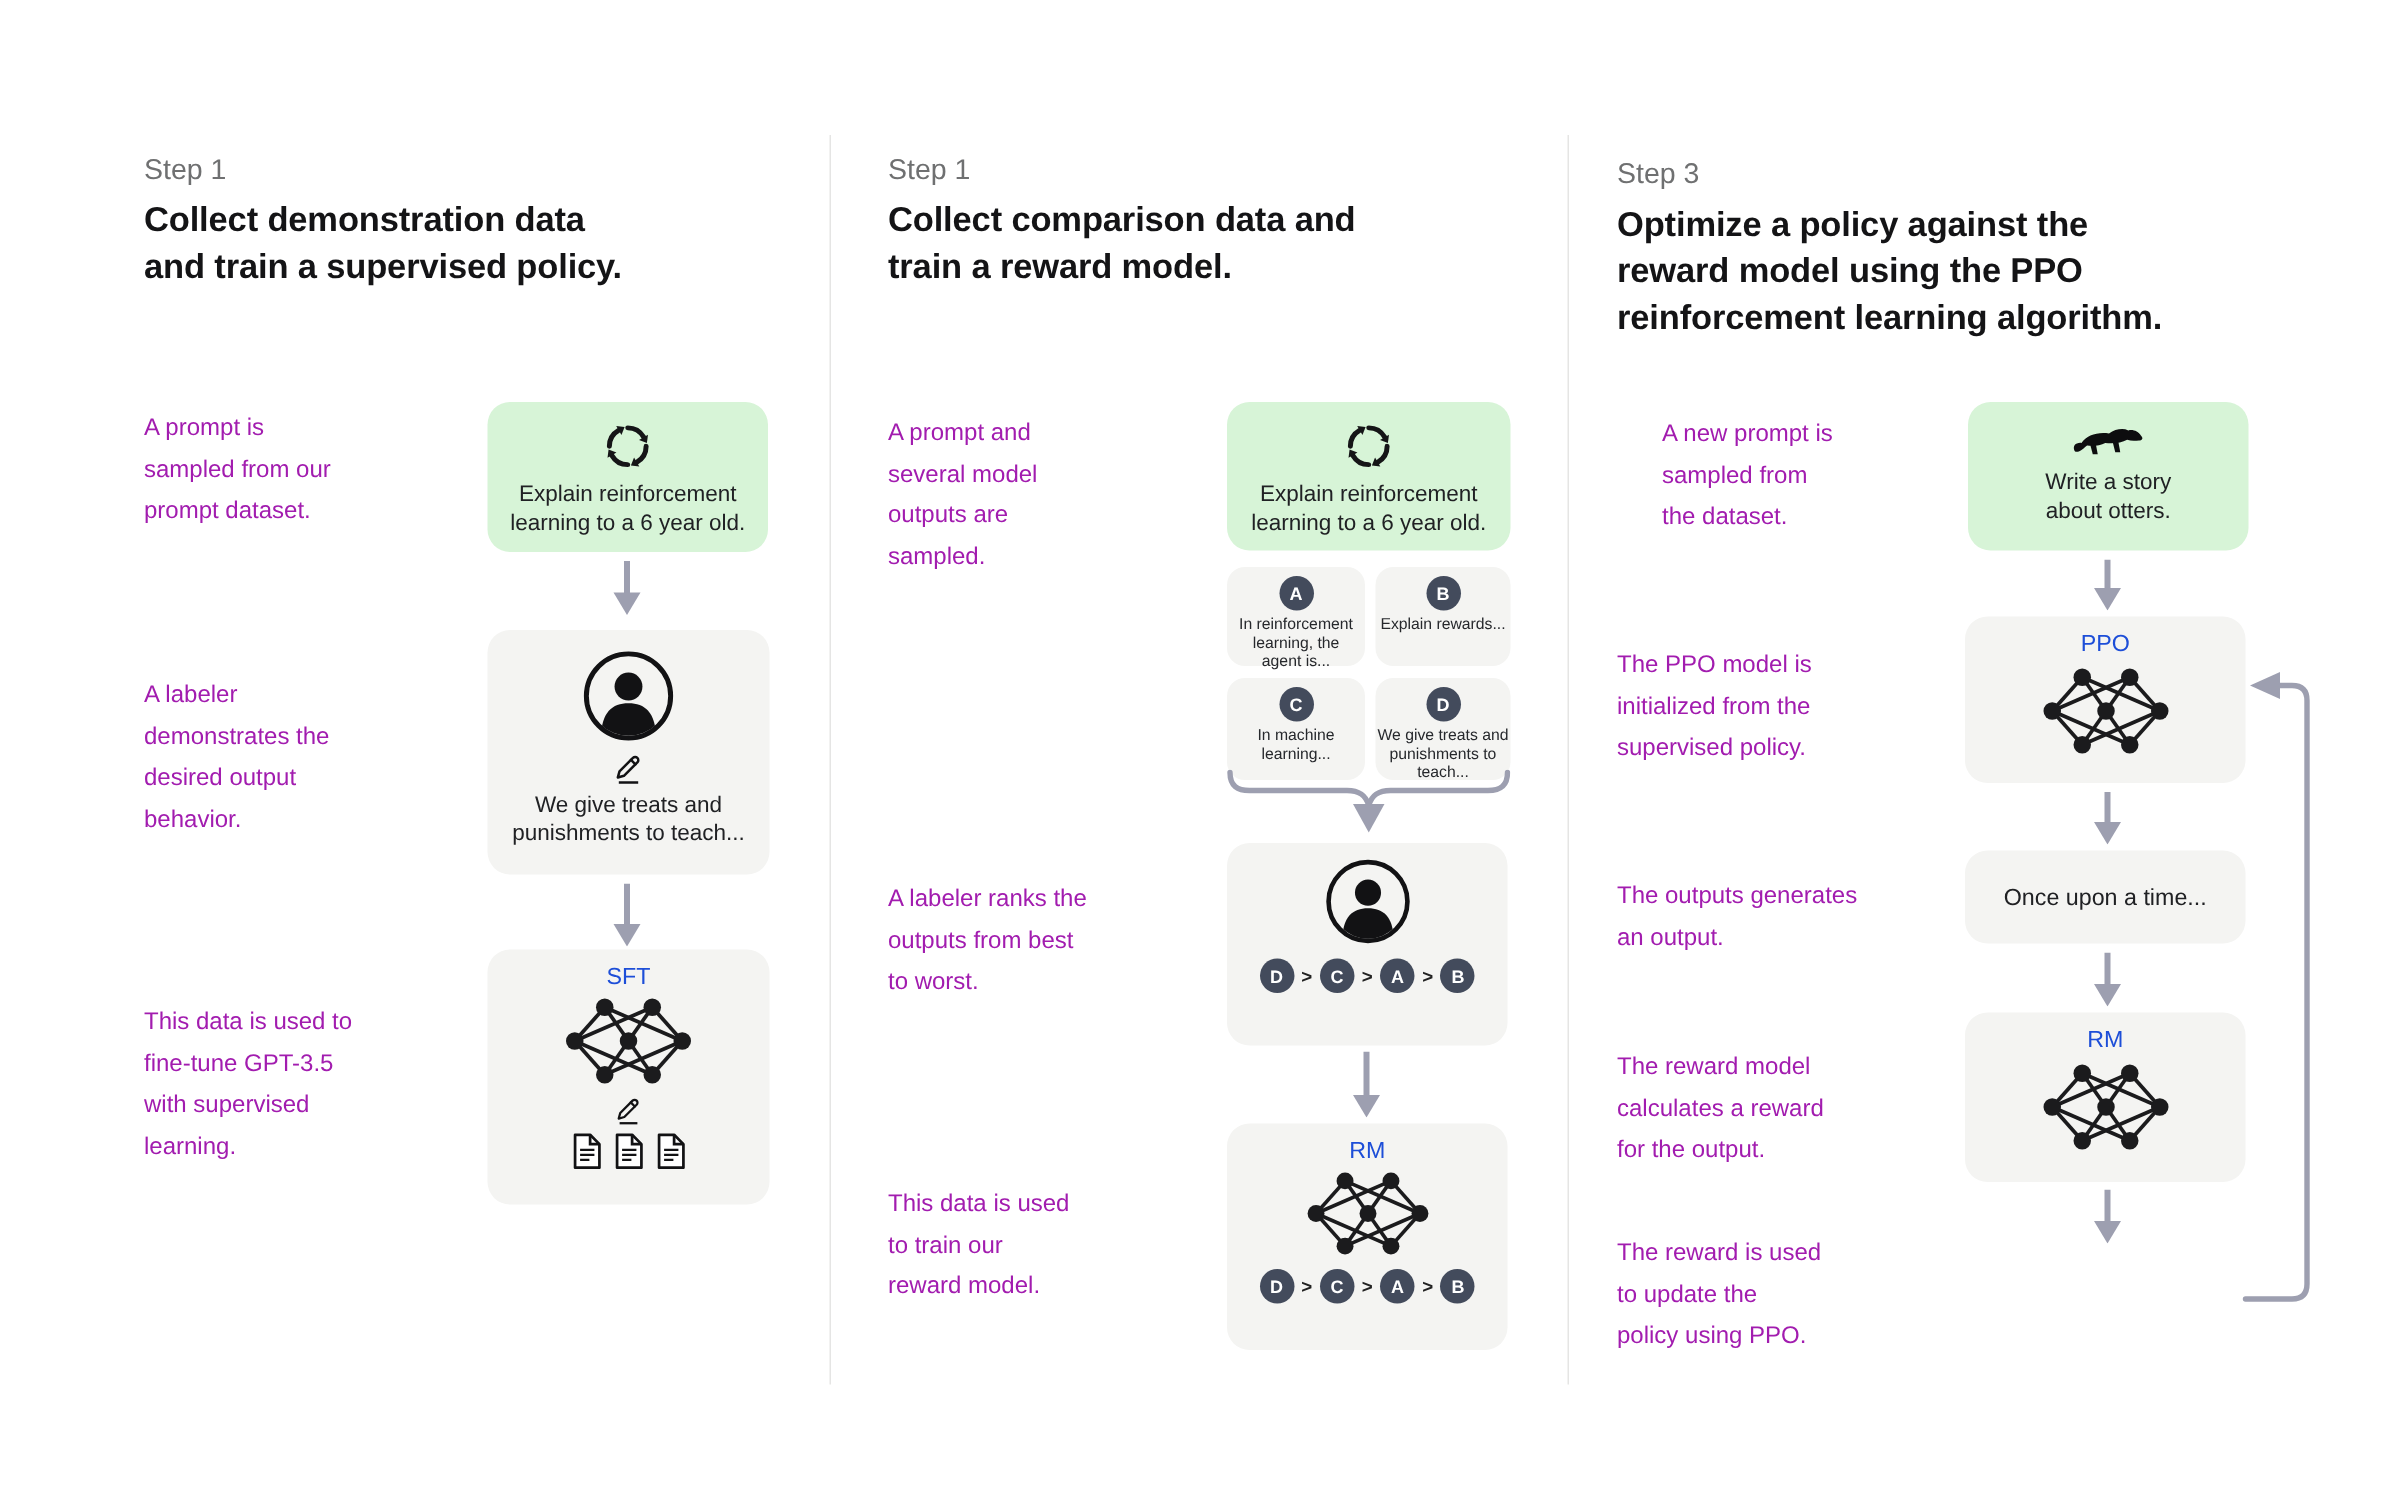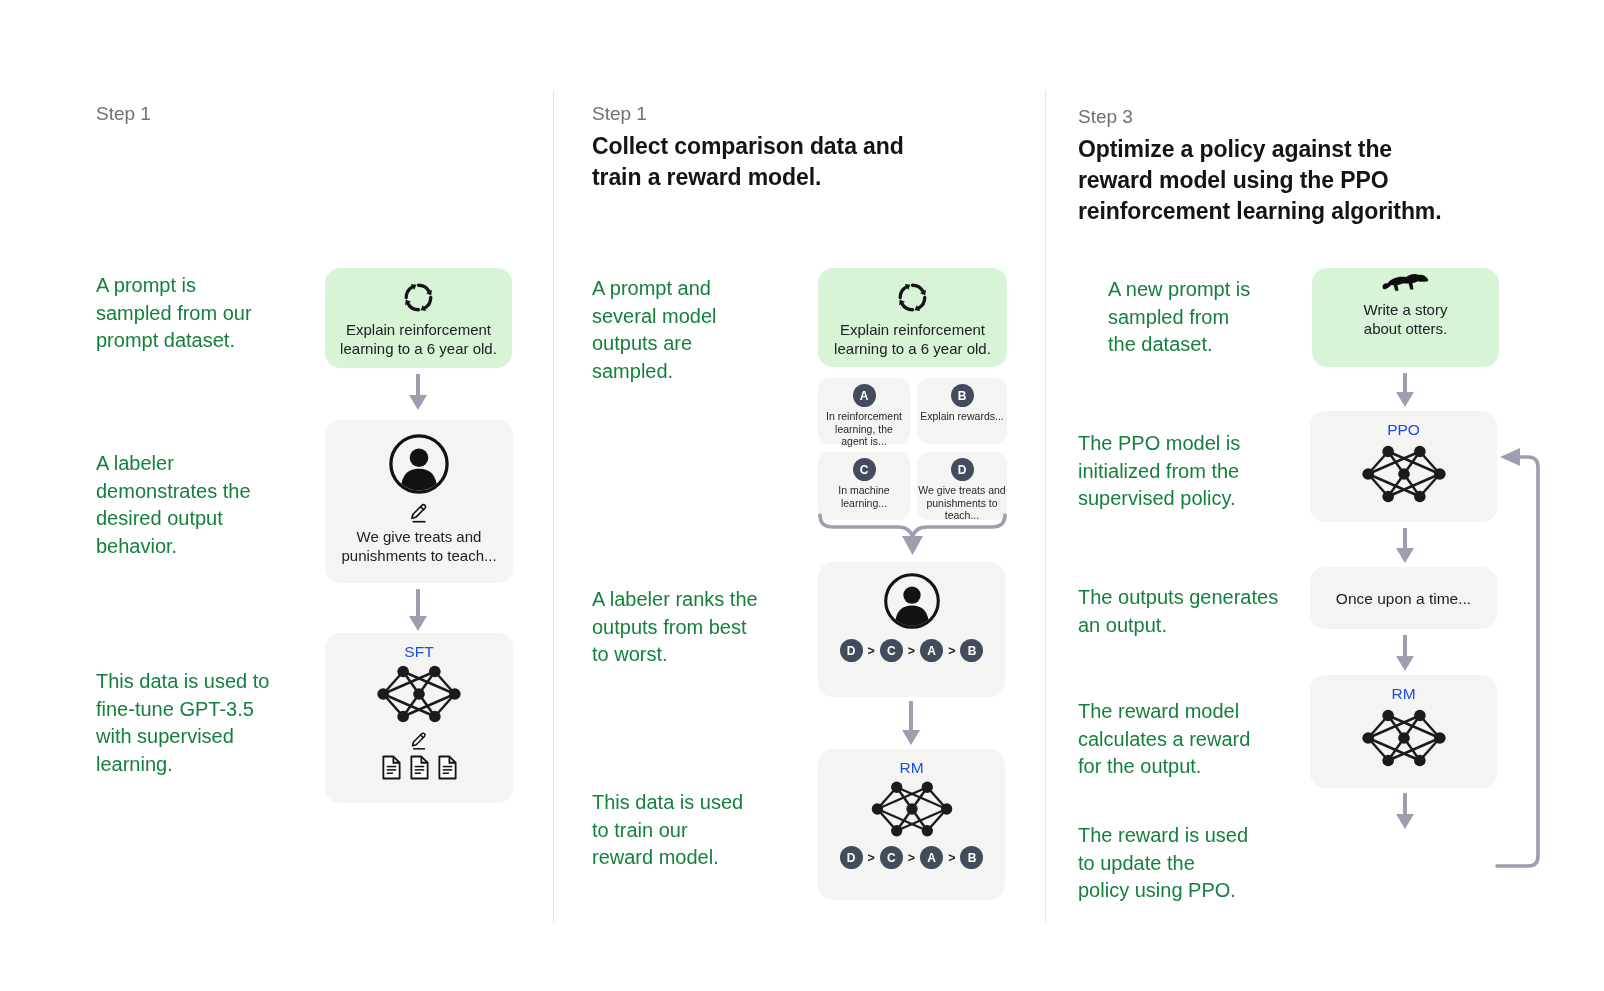--- a/index.html
+++ b/index.html
@@ -6,21 +6,21 @@
     --green:#d7f4d7; --panel:#f4f4f2; --arrow:#9d9fb0; --badge:#434b5c;
     --ink:#1d1d1f; --muted:#6f7071; --divider:#e5e5e4;
   }
   html,body{margin:0;padding:0;background:#fff;}
   body{font-family:"Liberation Sans","DejaVu Sans",sans-serif;color:var(--ink);}
   .canvas{position:relative;width:1604px;height:991px;background:#fff;overflow:hidden;}
   .abs{position:absolute;}
   .pre{white-space:pre-line;}
   .step{font-size:19px;color:var(--muted);}
   .title{font-size:23px;font-weight:700;line-height:31px;color:#141416;letter-spacing:-.1px;}
-  .body{font-size:20px;line-height:27.5px;color:#15803d;}
+  .body{font-size:16px;line-height:27.5px;color:#a21caf;}
   .box{position:absolute;background:var(--panel);border-radius:15px;display:flex;flex-direction:column;align-items:center;}
   .gbox{position:absolute;background:var(--green);border-radius:15px;display:flex;flex-direction:column;align-items:center;}
   .boxcap{font-size:15px;line-height:19px;text-align:center;color:#202124;}
   .nnlabel{font-size:15.5px;color:#1d4ed8;}
   .minibox{position:absolute;background:var(--panel);border-radius:12px;display:flex;flex-direction:column;align-items:center;padding-top:6px;box-sizing:border-box;}
   .badge{width:23px;height:23px;border-radius:50%;background:var(--badge);color:#fff;font-weight:700;font-size:12px;display:flex;align-items:center;justify-content:center;flex:none;}
   .minicap{font-size:10.5px;line-height:12.5px;text-align:center;color:#26282c;margin-top:3px;}
   .rank{display:flex;align-items:center;gap:5px;}
   .rc{width:23px;height:23px;border-radius:50%;background:var(--badge);color:#fff;font-weight:700;font-size:12px;display:flex;align-items:center;justify-content:center;}
   .rs{font-weight:700;font-size:12.5px;color:#222;}
@@ -102,20 +102,22 @@
     </symbol>
   </defs>
 </svg>
 
 <div class="canvas">
 
   <div class="divider" style="left:553px;"></div>
   <div class="divider" style="left:1045px;"></div>
 
   <div class="abs step" style="left:96px;top:103px;">Step 1</div>
+  <div class="abs title pre" style="left:96px;top:131px;">Collect demonstration data
+and train a supervised policy.</div>
 
   <div class="abs body pre" style="left:96px;top:272px;">A prompt is
 sampled from our
 prompt dataset.</div>
   <div class="gbox" style="left:325px;top:268px;width:187px;height:100px;padding-top:12px;box-sizing:border-box;">
     <svg width="35" height="35">
         <use href="#cycle"></use>
       </svg>
     <div class="boxcap pre" style="margin-top:5px;">Explain reinforcement
 learning to a 6 year old.</div>
@@ -257,21 +259,21 @@
   </div>
 
   <div class="abs step" style="left:1078px;top:106px;">Step 3</div>
   <div class="abs title pre" style="left:1078px;top:134px;">Optimize a policy against the
 reward model using the PPO
 reinforcement learning algorithm.</div>
 
   <div class="abs body pre" style="left:1078px;top:276px;margin-left:30px;">A new prompt is
 sampled from
 the dataset.</div>
-  <div class="gbox" style="left:1312px;top:268px;width:187px;height:99px;padding-top:1px;box-sizing:border-box;">
+  <div class="gbox" style="left:1312px;top:268px;width:187px;height:99px;padding-top:13px;box-sizing:border-box;">
     <svg width="50" height="26">
         <use href="#otter"></use>
       </svg>
     <div class="boxcap pre" style="margin-top:5px;">Write a story
 about otters.</div>
   </div>
 
   <svg class="abs flow" style="left:1394px;top:373px;" width="22" height="34">
     <line x1="11" y1="0" x2="11" y2="21"></line>
       <polygon points="2,19 20,19 11,34"></polygon>

